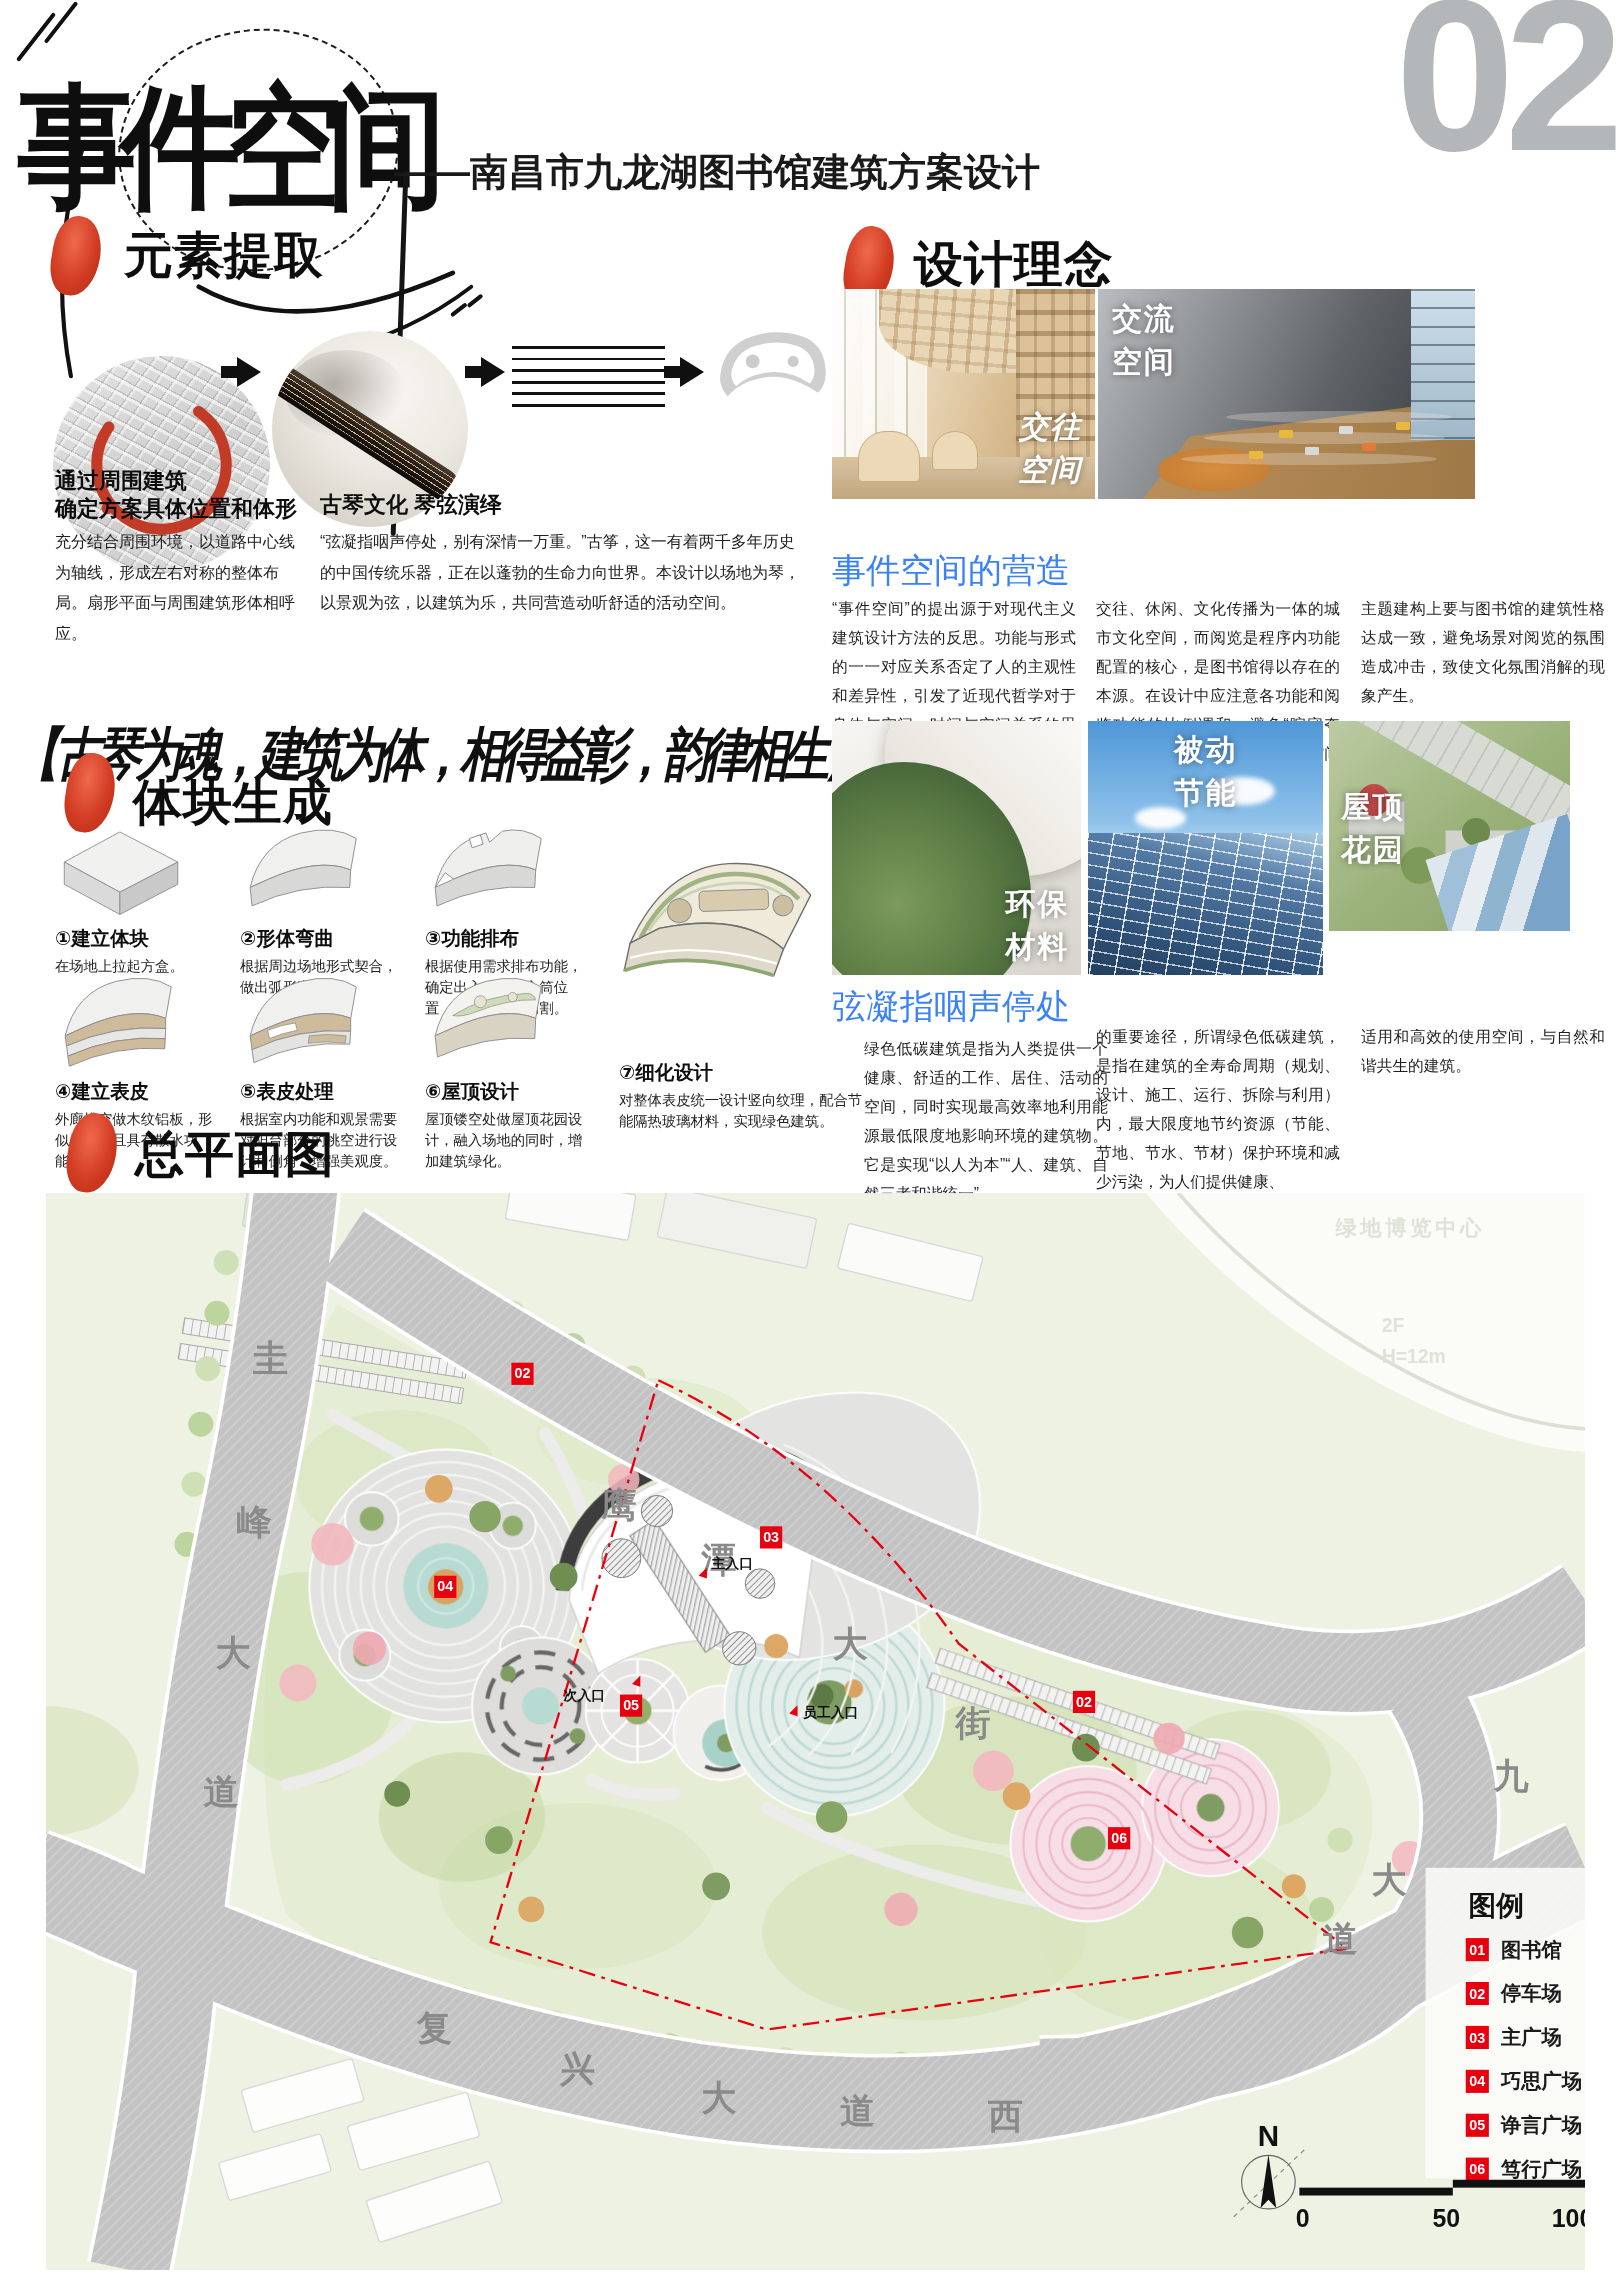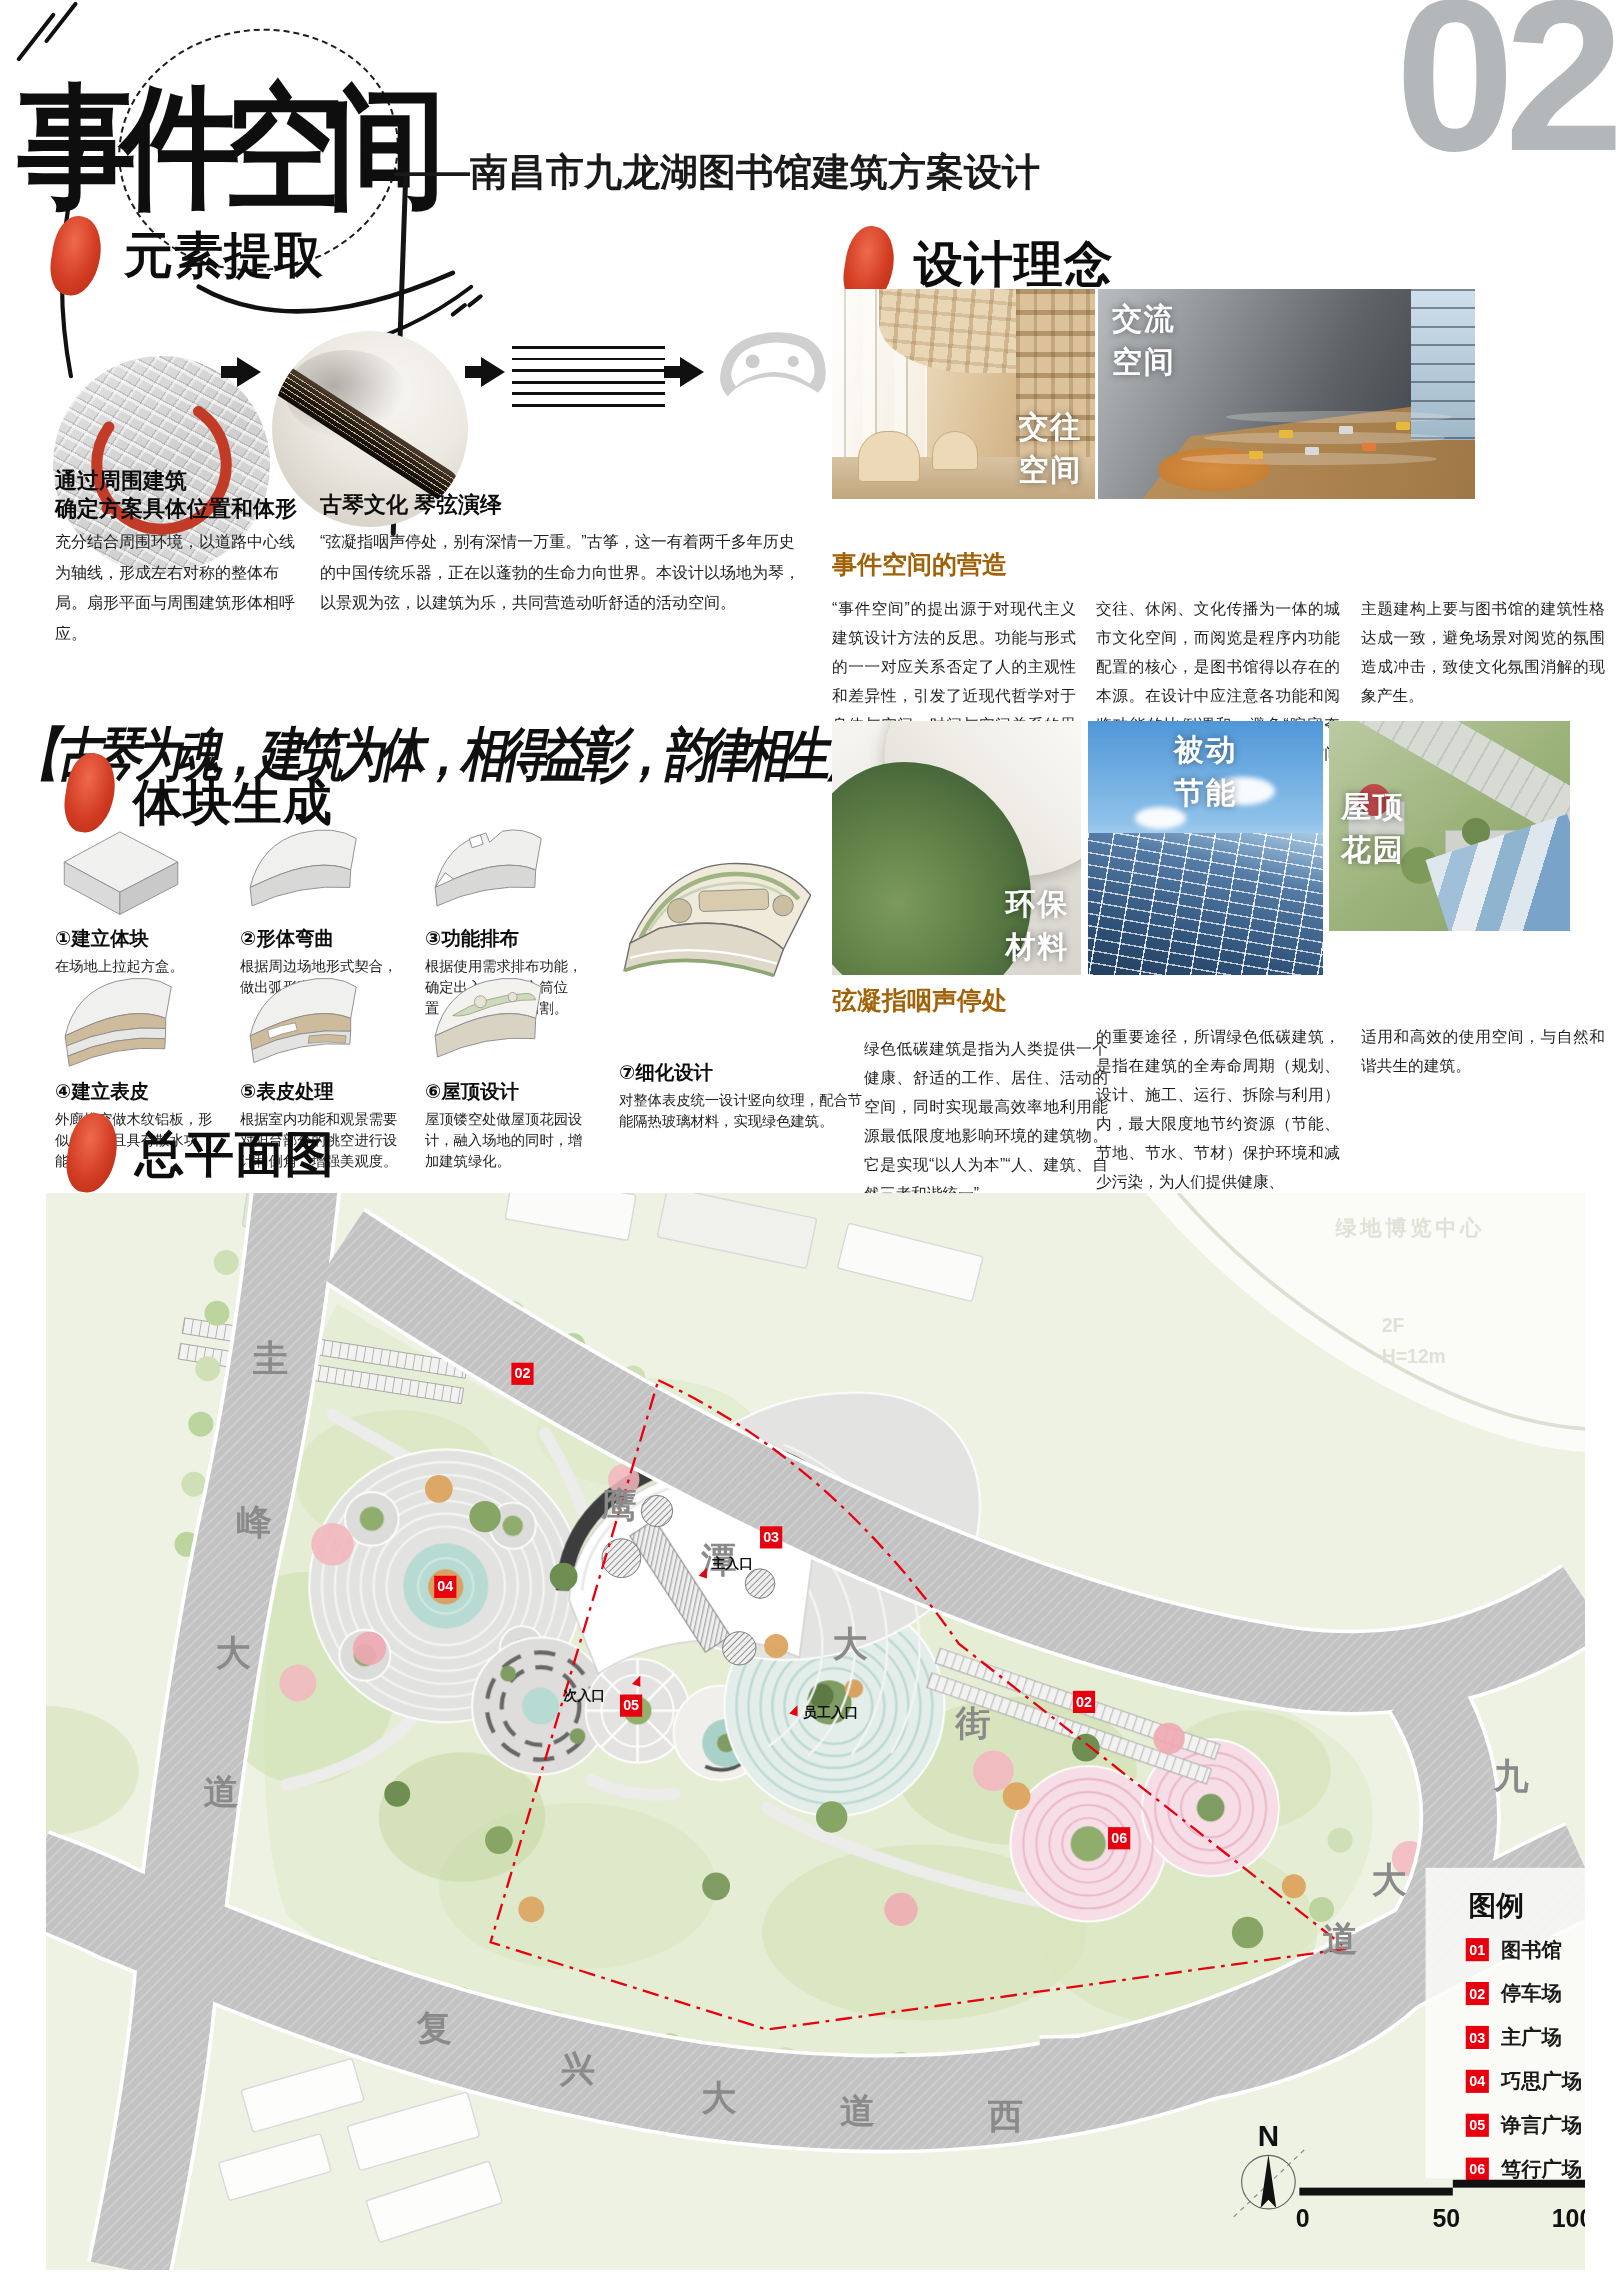--- a/index.html
+++ b/index.html
@@ -46,21 +46,21 @@
   .cap-bold{position:absolute;font-size:22px;font-weight:900;line-height:28px;color:#0d0d0d;white-space:pre-line;}
   .cap-body{position:absolute;font-size:16px;line-height:30.5px;color:#222;}
   #quote{position:absolute;left:14px;top:716px;width:823px;font-family:"DejaVu Serif","Liberation Serif",serif;
          font-style:italic;font-weight:bold;font-size:46px;letter-spacing:-5.5px;color:#101010;white-space:nowrap;
          transform:scaleY(1.25);transform-origin:left top;}
   
   .photo{position:absolute;overflow:hidden;}
   .plabel{position:absolute;color:#fff;font-size:30px;font-weight:900;line-height:43px;
           text-shadow:0 0 7.4px rgba(0,0,0,.45);letter-spacing:1.8px;}
   #ph-jw{left:832px;top:289px;width:263px;height:210px;
-     background:linear-gradient(105deg,#fdfbf5 0%,#f3e9d7 18%,#e7d4b4 38%,#d9bd92 62%,#c7a878 85%,#b8946a 100%);}
+     background:linear-gradient(105deg,#fdfbf5 0%,#f3e9d7 18%,#e7d4b4 38%,#d9bd92 62%,#c7a878 85%,#b8946a 100%);font-style:italic;}
   #ph-jw .ceil{position:absolute;left:18%;top:0;width:82%;height:40%;border-bottom-left-radius:45% 60%;
      background:repeating-linear-gradient(95deg,rgba(146,108,62,.30) 0 4.2px,rgba(0,0,0,0) 4.2px 18.5px),
                 repeating-linear-gradient(5deg,rgba(146,108,62,.22) 0 3.7px,rgba(0,0,0,0) 3.7px 15.7px),#e9d6b4;}
   #ph-jw .win{position:absolute;left:0;top:0;width:36%;height:100%;opacity:.85;
      background:repeating-linear-gradient(90deg,rgba(255,255,255,.92) 0 12px,rgba(176,188,176,.55) 12px 14.3px,rgba(255,255,255,.75) 14.3px 31px);}
   #ph-jw .shelf{position:absolute;right:0;top:0;width:30%;height:100%;
      background:repeating-linear-gradient(180deg,rgba(118,84,44,.38) 0 4.6px,rgba(244,232,210,.12) 4.6px 21px),
                 repeating-linear-gradient(90deg,rgba(118,84,44,.30) 0 3.7px,rgba(0,0,0,0) 3.7px 17.6px),#d9bd92;}
   #ph-jw .floor{position:absolute;left:0;bottom:0;width:100%;height:20%;
      background:linear-gradient(180deg,#d8c3a2,#c2a67e);}
@@ -95,21 +95,21 @@
   .cloud{position:absolute;background:#fff;border-radius:50%;filter:blur(2.8px);opacity:.95;}
   #ph-eco3{left:1329px;top:721px;width:241px;height:210px;
      background:linear-gradient(140deg,#bccba3 0%,#9db37c 50%,#87a065 100%);}
   #ph-eco3 .path1{position:absolute;left:-15%;top:6%;width:150%;height:24%;transform:rotate(30deg);
      background:repeating-linear-gradient(90deg,#d8dad4 0 15px,#c3c7c1 15px 17px);}
   #ph-eco3 .planter{position:absolute;background:#cfd3cc;border:1.4px solid #b8bcb6;}
   #ph-eco3 .bush{position:absolute;border-radius:50%;}
   #ph-eco3 .facade{position:absolute;right:-8%;bottom:-10%;width:62%;height:56%;transform:rotate(-18deg);
      background:linear-gradient(125deg,#dfe7ee 0 12%,#9fc0d8 12% 24%,#e8edf2 24% 36%,#8fb4cf 36% 48%,#dfe7ee 48% 60%,#7aa3c9 60% 100%);}
   
-  .subhead{position:absolute;font-size:25px;font-weight:700;color:#a16207;}
+  .subhead{position:absolute;font-size:34px;font-weight:400;color:#3b82f6;}
   .col{position:absolute;width:244px;font-size:15.7px;line-height:29px;color:#1f1f1f;text-align:justify;}
   
   .step{position:absolute;width:185px;}
   .slabel{font-size:19.4px;font-weight:900;color:#0d0d0d;margin-top:2.8px;}
   .sdesc{font-size:14.3px;line-height:21px;color:#222;margin-top:4.6px;}
   
   #siteplan{position:absolute;left:46px;top:1193px;width:1539px;height:1077px;text-align:right;}
   .rlabel{font-size:76px;font-weight:700;fill:#8a8a8a;}
   .faint{fill:#dfe2d6;font-weight:700;}
   .mk-rect{fill:#e8000f;}

